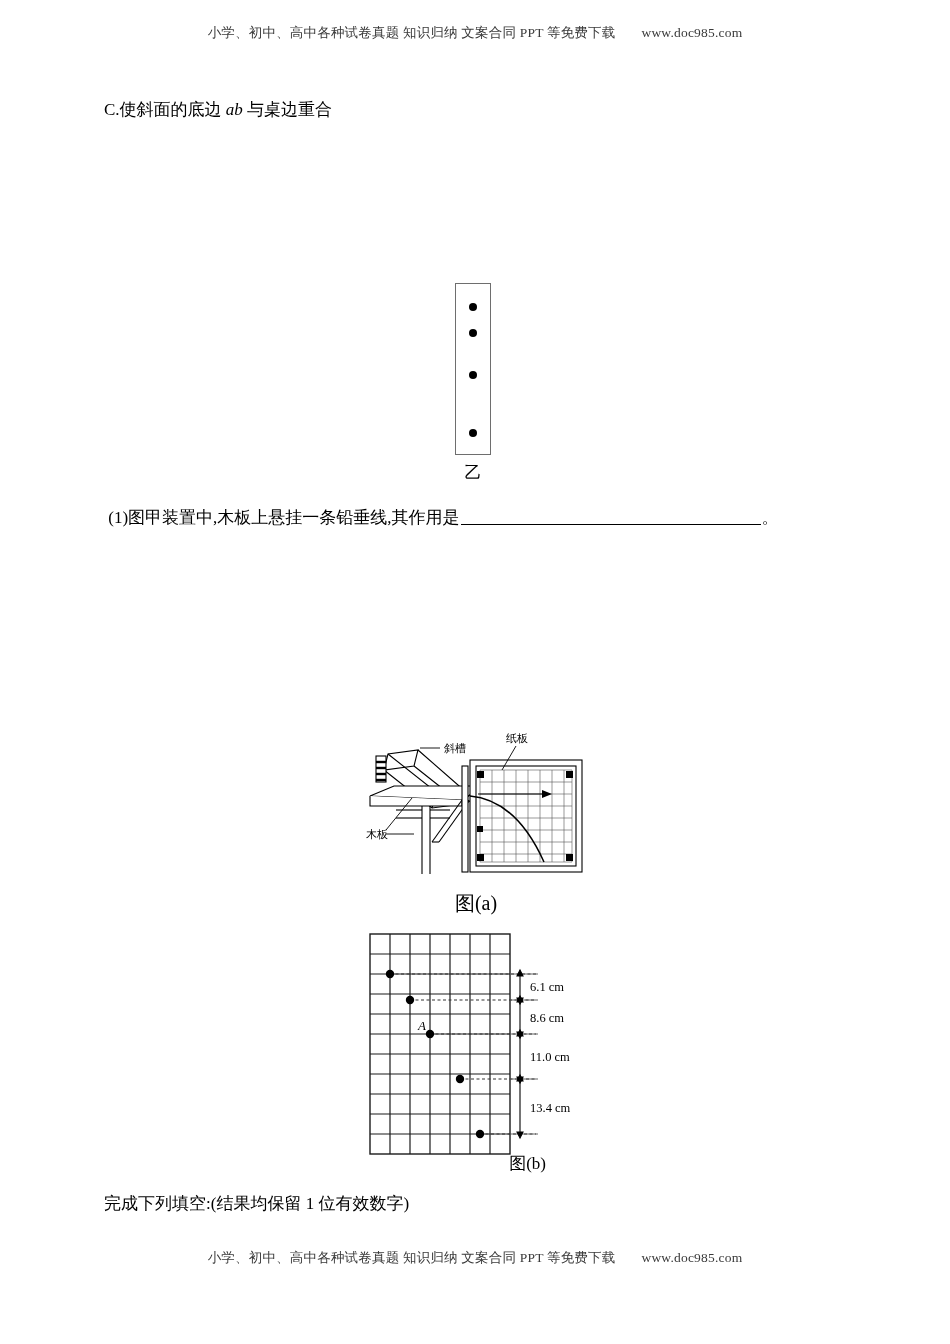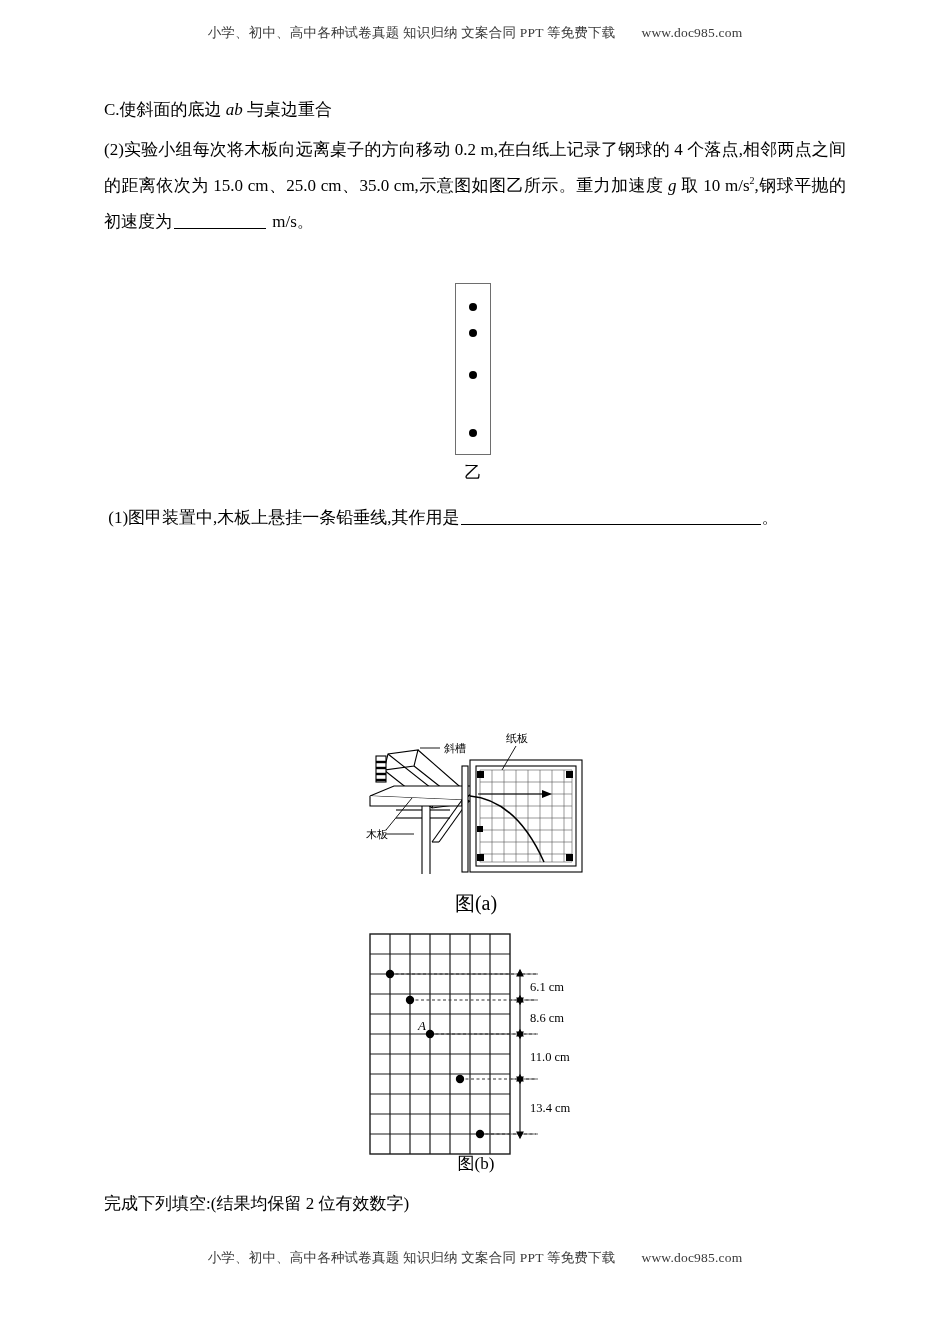--- a/index.html
+++ b/index.html
@@ -115,21 +115,21 @@
 
   
   #fig-b {
     position: absolute;
     left: 368px;
     top: 932px;
     width: 220px;
     height: 226px;
   }
   #fig-b svg { display: block; }
-  #cap-b { left: 406px; top: 1152px; width: 140px; font-size: 17px; }
+  #cap-b { left: 406px; top: 1152px; width: 140px; font-size: 17px; text-align: right; }
 
   .meas-label {
     font-family: "Liberation Serif", serif;
     font-size: 12.5px;
     fill: #000;
   }
   .pt-label {
     font-family: "Liberation Serif", serif;
     font-style: italic;
     font-size: 13px;
@@ -155,21 +155,20 @@
 
   <div class="runhead">
     <span>小学、初中、高中各种试卷真题  知识归纳  文案合同  PPT 等免费下载</span><span class="url">www.doc985.com</span>
   </div>
 
   <div class="content">
 
     <p class="line opt"><span>C.使斜面的底边 </span><span class="it">ab</span><span> 与桌边重合</span></p>
 
 
-    <p class="line"><span>(2)实验小组每次将木板向远离桌子的方向移动 0.2 m,在白纸上记录了钢球的 4 个落点,相邻两点之间的距离依次为 15.0 cm、25.0 cm、35.0 cm,示意图如图乙所示。重力加速度 </span><span class="it">g</span><span> 取 10 m/s</span><sup>2</sup><span>,钢球平抛的初速度为</span><span class="blank-sm"></span><span> m/s。</span></p>
   </div>
 
   <div id="fig-yi">
     <div class="frame"></div>
     <div class="dot" style="top:20px"></div>
     <div class="dot" style="top:46px"></div>
     <div class="dot" style="top:88px"></div>
     <div class="dot" style="top:146px"></div>
   </div>
   <div class="cap" id="cap-yi">乙</div>
@@ -335,19 +334,19 @@
       </g>
 
       <text class="meas-label" x="162" y="59">6.1 cm</text>
       <text class="meas-label" x="162" y="90">8.6 cm</text>
       <text class="meas-label" x="162" y="129">11.0 cm</text>
       <text class="meas-label" x="162" y="180">13.4 cm</text>
     </svg>
   </div>
   <div class="cap" id="cap-b">图(b)</div>
 
-  <div class="tail">完成下列填空:(结果均保留 2 位有效数字)</div>
+  <div class="tail">完成下列填空:(结果均保留 1 位有效数字)</div>
 
   <div class="runfoot">
     <span>小学、初中、高中各种试卷真题  知识归纳  文案合同  PPT 等免费下载</span><span class="url">www.doc985.com</span>
   </div>
 
 </div>
 
 </body></html>

